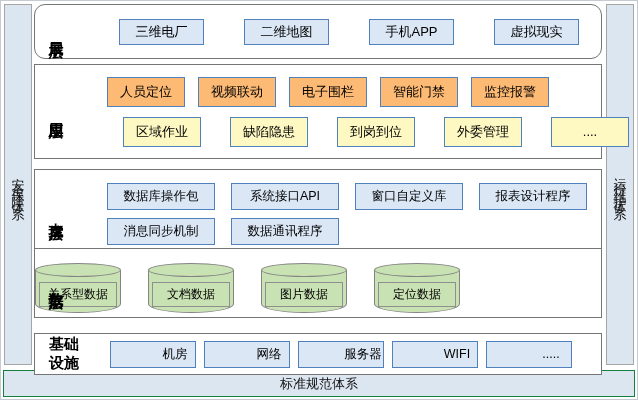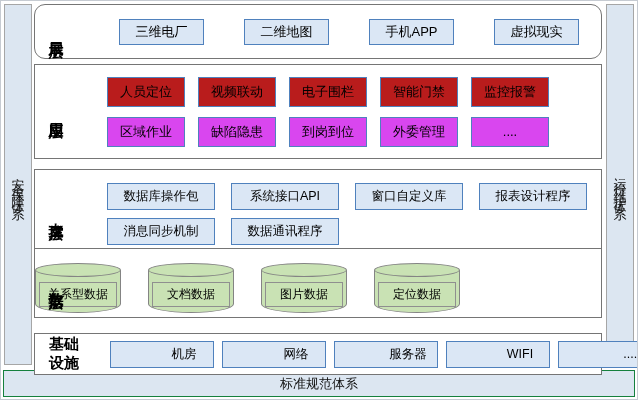--- a/index.html
+++ b/index.html
@@ -96,27 +96,27 @@
 
   
   .item {
     display:flex; align-items:center; justify-content:center;
     font-size:13px;
     border:1px solid #4f81bd;
     text-align:center;
     flex:0 0 auto;
   }
   .item.blue   { background:#dbe7f5; }
-  .item.yellow { background:#b91c1c; }
-  .item.green  { background:#d946ef; }
+  .item.yellow { background:#fdba74; }
+  .item.green  { background:#fef9c3;margin-left:16px; }
 
   #layer-presentation   .item { width:85px;  height:26px; }
   #layer-application    .item { width:78px;  height:30px; }
   #layer-support        .item { width:108px; height:27px; font-size:12.5px; }
-  #layer-infrastructure .item { width:104px;  height:27px; font-size:12.5px;padding-left:44px; }
+  #layer-infrastructure .item { width:86px;  height:27px; font-size:12.5px;padding-left:44px; }
 
   
   .cylinder { position:relative; width:86px; height:50px; flex:0 0 auto; }
   .cyl-body {
     position:absolute; left:0; right:0; top:7px; bottom:0;
     background:#c9e2b4;
     border:1px solid #848484;
     border-top:none;
     border-radius:0 0 43px 43px / 0 0 9px 9px;
   }

